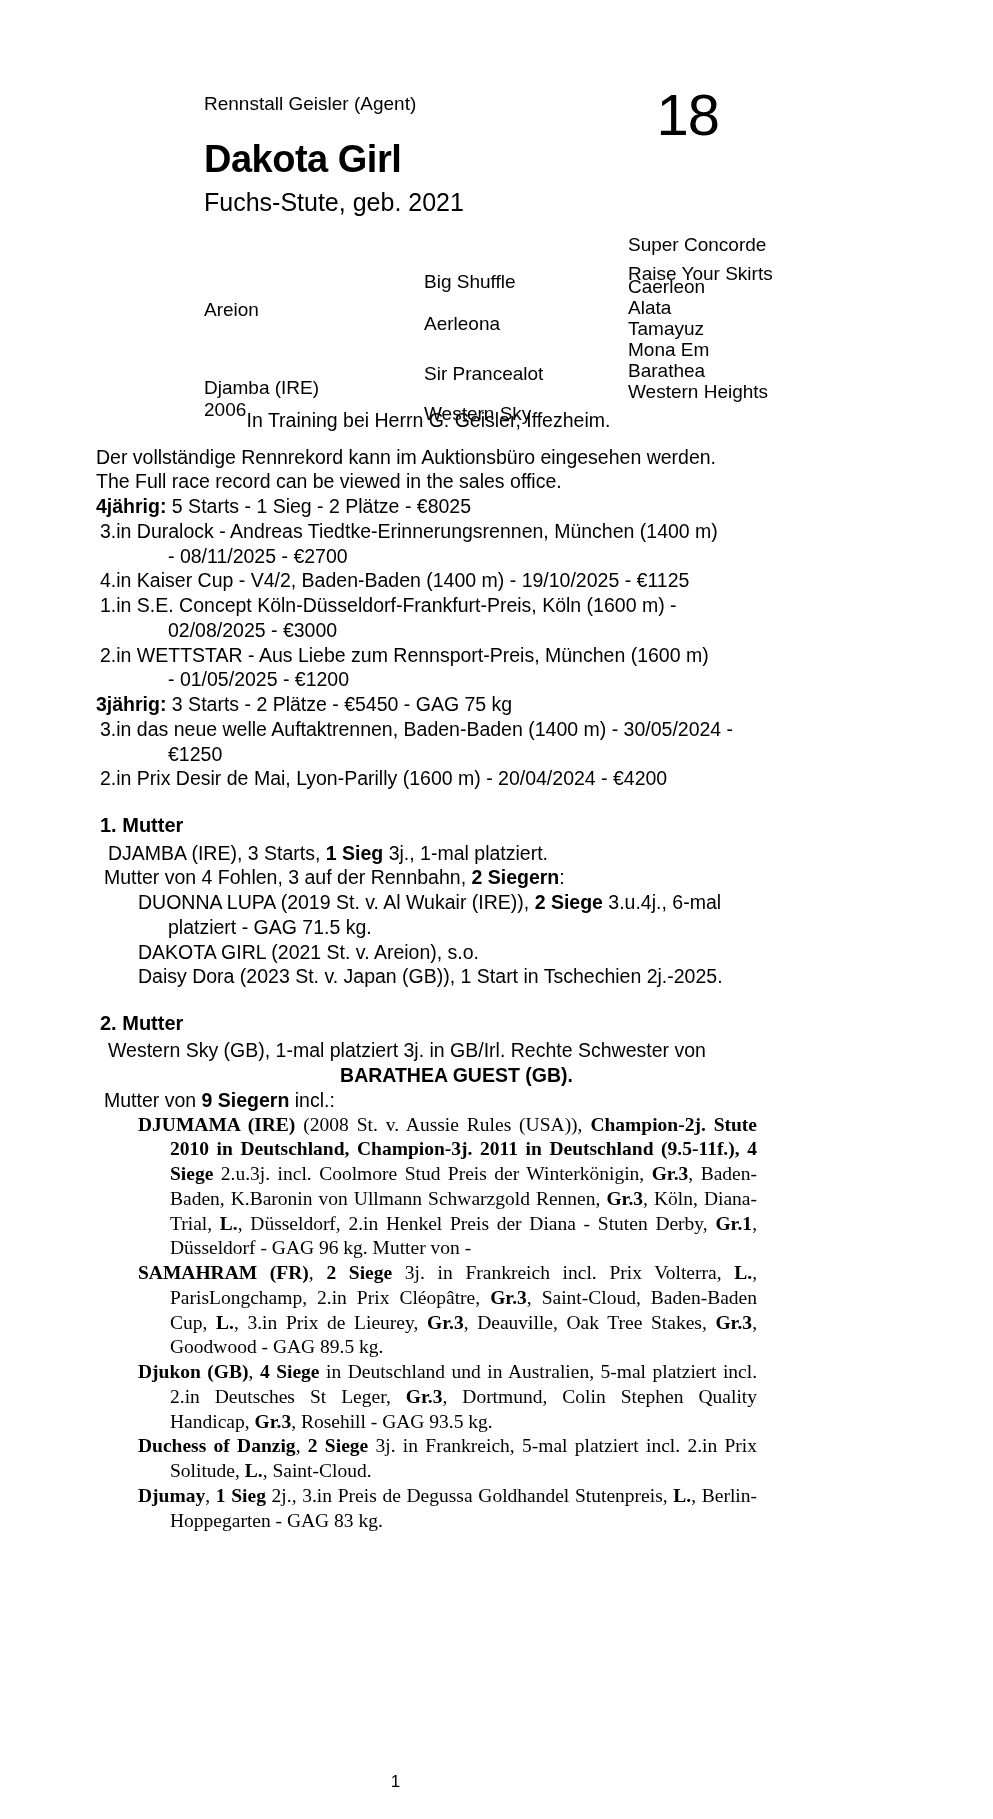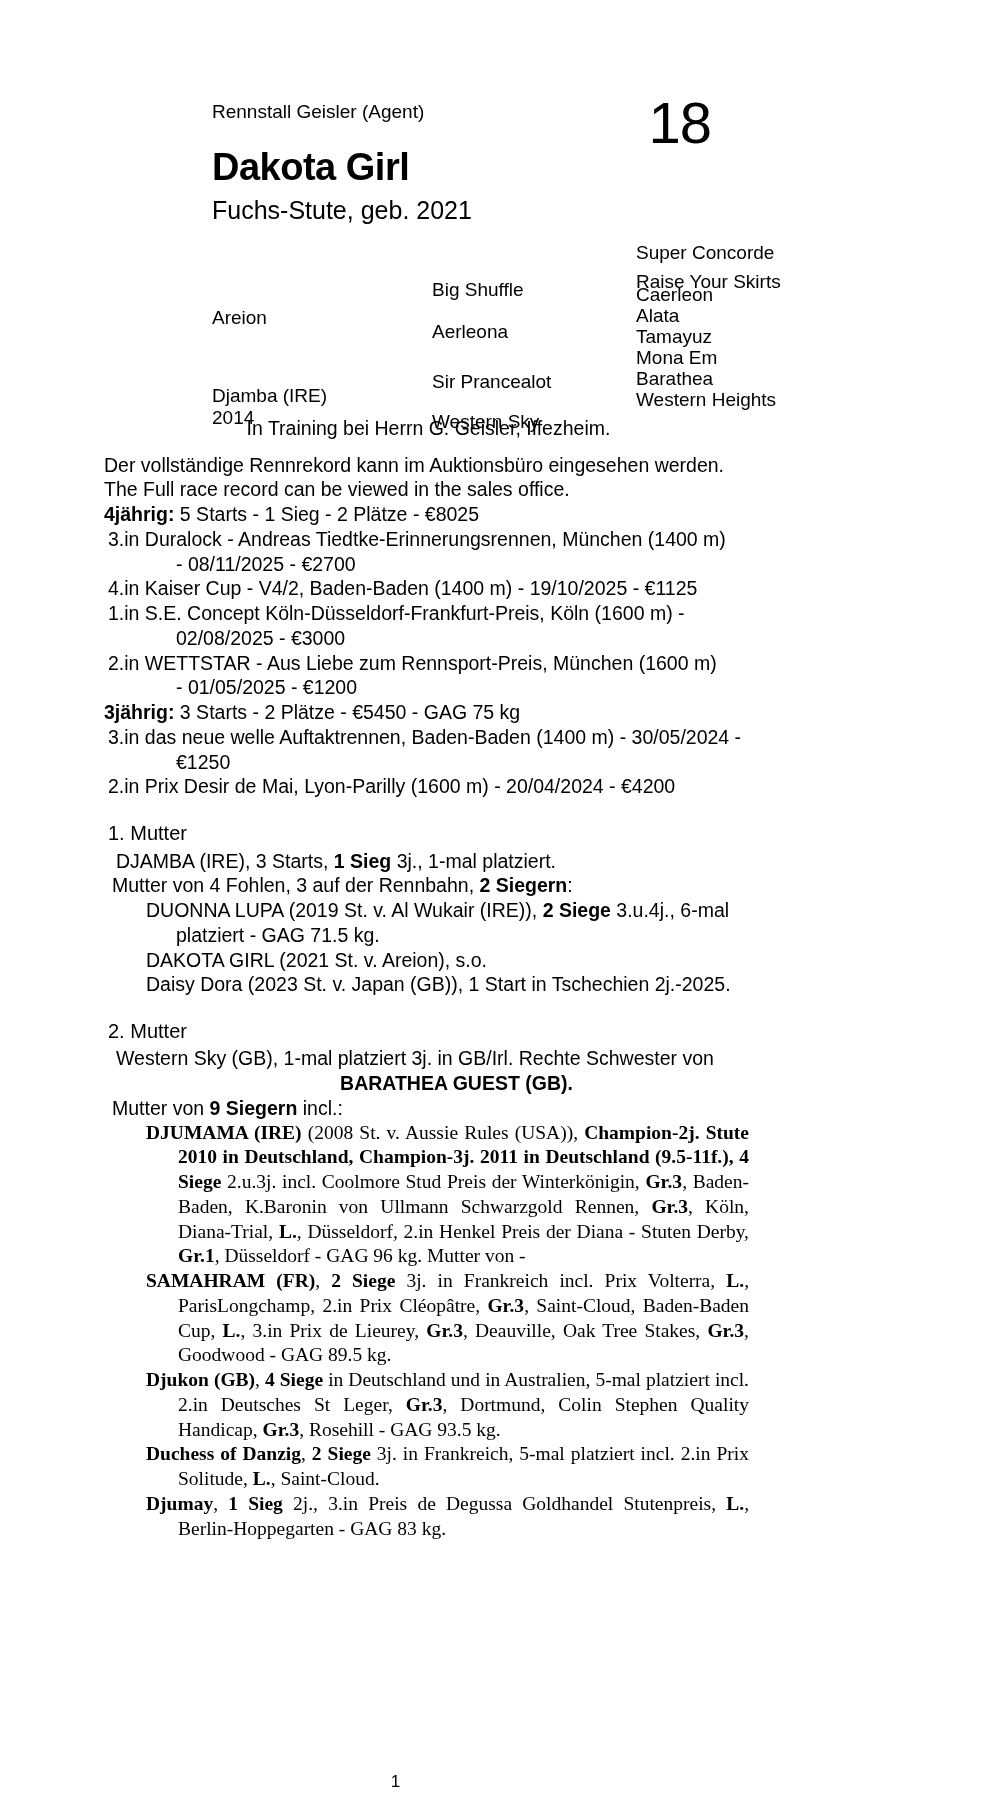--- a/index.html
+++ b/index.html
@@ -7,21 +7,21 @@
   body {
     width: 993px;
     min-height: 1819px;
     background: #ffffff;
     color: #000000;
     font-family: "Liberation Sans", sans-serif;
     font-size: 19px;
     line-height: 1.28;
     position: relative;
   }
-  .page { position: relative; width: 791px; min-height: 1819px; padding: 16px; }
+  .page { position: relative; width: 791px; min-height: 1819px; padding: 8px; }
 
   
   .header {
     position: relative;
     padding-top: 78px;
     height: 132px;
   }
   .consignor {
     position: absolute;
     left: 196px;
@@ -93,21 +93,21 @@
   .notice div { }
 
   .age-head { font-weight: bold; }
   .race-line { text-align: justify; text-justify: inter-word; }
   .indent-1 { padding-left: 26px; text-indent: -22px; }
   .indent-wrap { padding-left: 72px; }
 
   .gap { height: 22px; }
 
   .section-head {
-    font-weight: normal;
+    font-weight: bold;
     font-size: 20px;
     padding-left: 4px;
     margin-bottom: 2px;
   }
   .mutter-line { padding-left: 12px; }
   .mutter-line2 { padding-left: 8px; }
   .progeny {
     padding-left: 74px;
     text-indent: -32px;
     text-align: justify;
@@ -142,21 +142,21 @@
 
   <div class="horse-block">
     <div class="horse-name">Dakota Girl</div>
     <div class="horse-desc">Fuchs-Stute, geb. 2021</div>
   </div>
 
   <div class="pedigree">
     <div class="ped-col ped-gen1">
       <div class="ped-sire-name">Areion</div>
       <div class="ped-dam-name">Djamba (IRE)</div>
-      <div class="ped-dam-year">2014</div>
+      <div class="ped-dam-year">2006</div>
     </div>
     <div class="ped-col ped-gen2">
       <div class="ped-g2-a">Big Shuffle</div>
       <div class="ped-g2-b">Aerleona</div>
       <div class="ped-g2-c">Sir Prancealot</div>
       <div class="ped-g2-d">Western Sky</div>
     </div>
     <div class="ped-col ped-gen3">
       <div class="ped-g3 ped-g3-0">Super Concorde</div>
       <div class="ped-g3 ped-g3-1">Raise Your Skirts</div>

